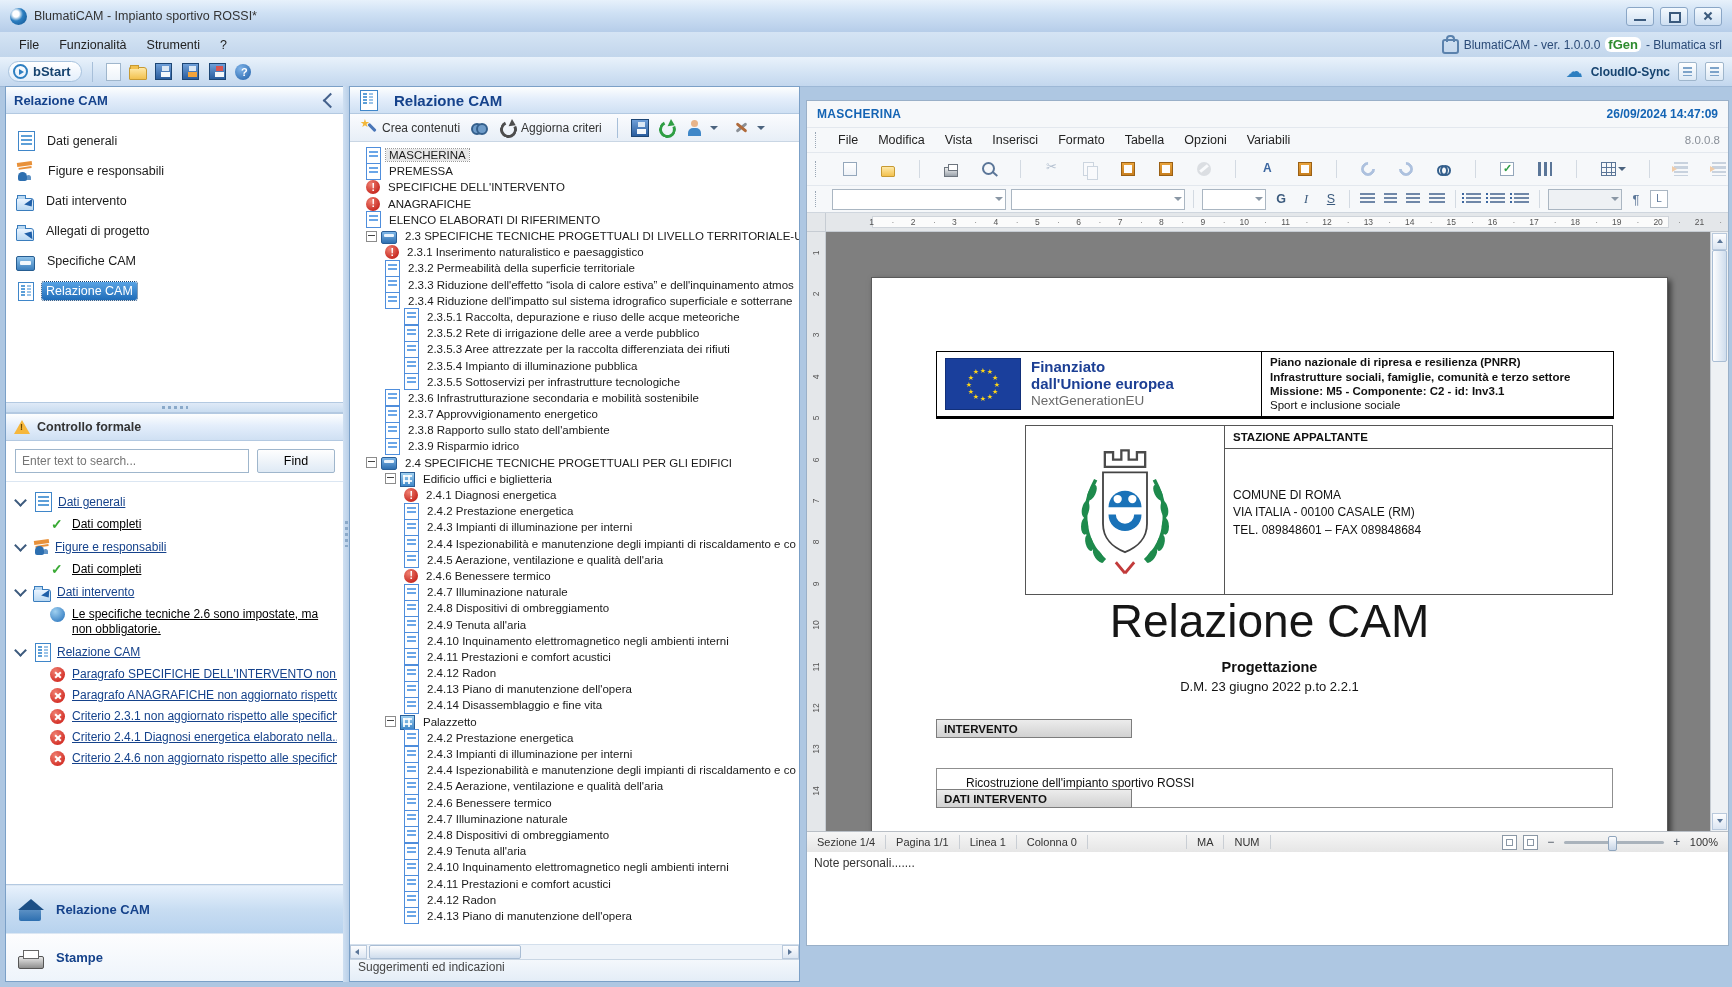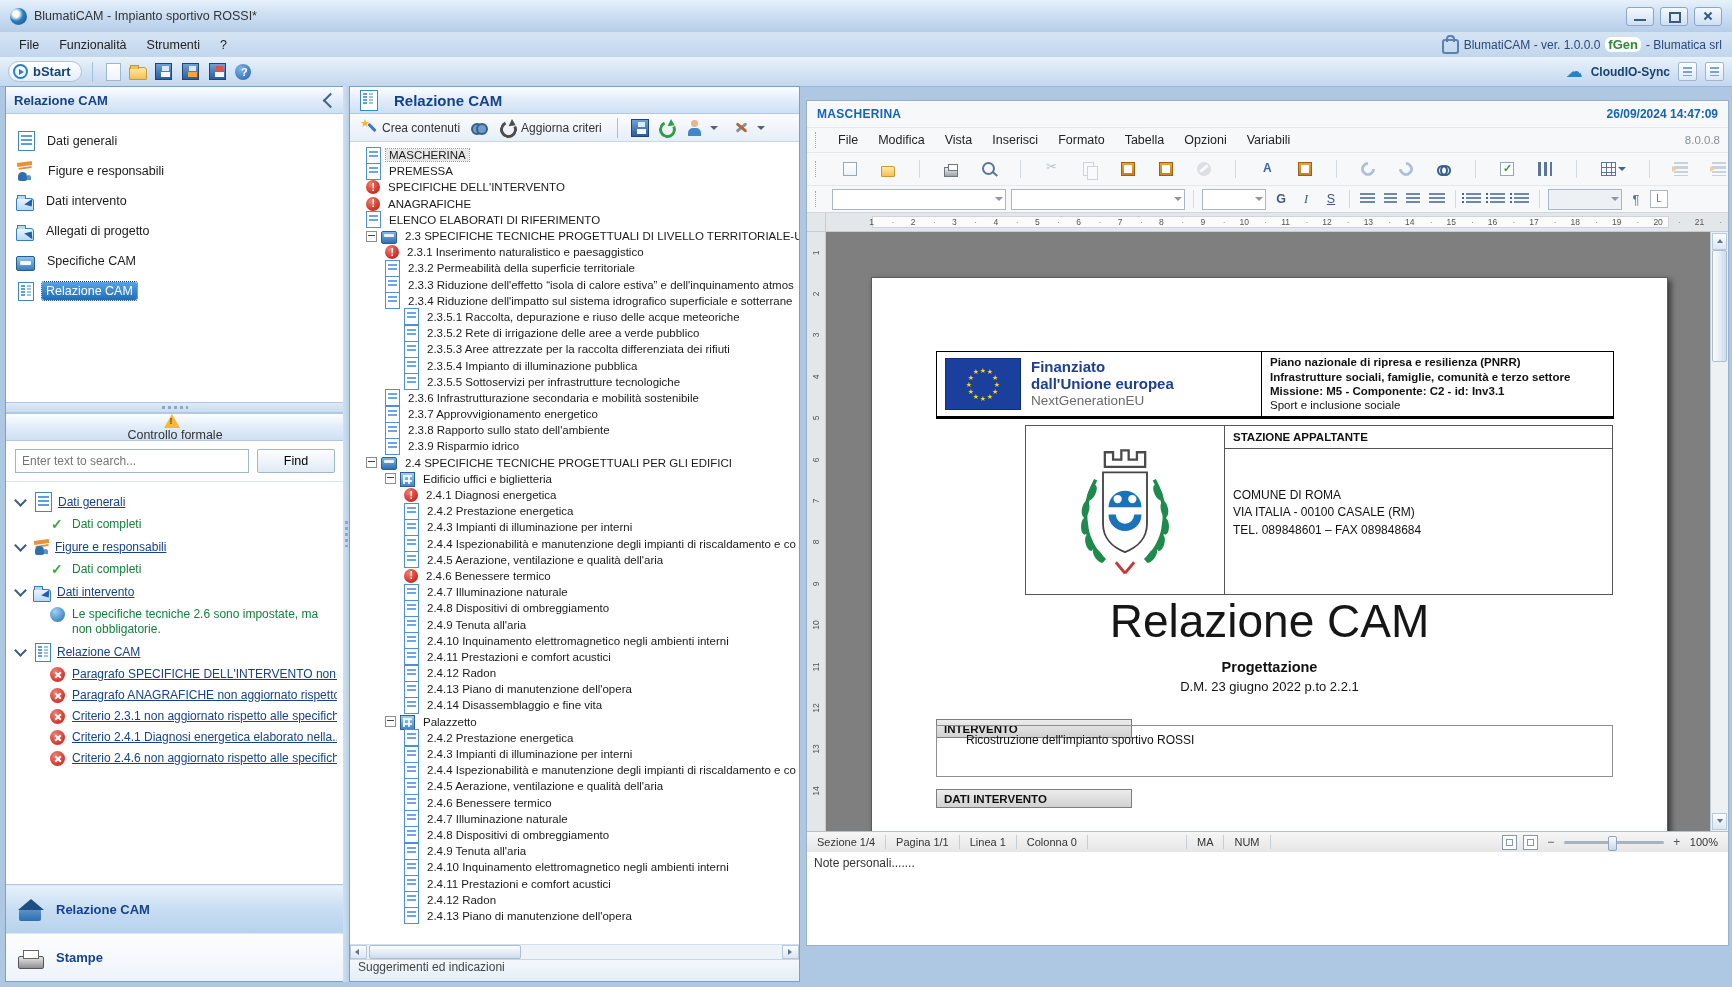--- a/index.html
+++ b/index.html
@@ -104,21 +104,21 @@
   .cgrow{display:flex;align-items:center;height:24px;}
   .chev{width:7px;height:7px;border-right:2px solid #3c5a7d;border-bottom:2px solid #3c5a7d;transform:rotate(45deg);margin:0 8px 3px 4px;flex:none;}
   .clink{font-size:12px;color:#15428b;text-decoration:underline;white-space:nowrap;}
   .cchild{display:flex;align-items:flex-start;padding:3px 0 3px 38px;}
   .cstat{width:15px;height:15px;position:relative;margin-right:7px;flex:none;}
   .cstat.c-ok::after{content:"✓";color:#3aaa35;font-weight:bold;font-size:14px;position:absolute;left:1px;top:-1px;}
   .cstat.c-info{border-radius:50%;background:radial-gradient(circle at 35% 30%,#9fd0f0,#1f6cb8);}
   .cstat.c-err{border-radius:50%;background:radial-gradient(circle at 35% 30%,#ef7f70,#d5352c 70%);}
   .cstat.c-err::before,.cstat.c-err::after{content:"";position:absolute;left:7px;top:3.5px;width:2px;height:8px;background:#fff;}
   .cstat.c-err::before{transform:rotate(45deg);} .cstat.c-err::after{transform:rotate(-45deg);}
-  .ctext{font-size:12px;color:#15803d;line-height:1.25;}
+  .ctext{font-size:12px;color:#000000;line-height:1.25;text-decoration:underline;}
   .ctext.c-err{color:#15428b;text-decoration:underline;white-space:nowrap;overflow:hidden;max-width:265px;}
 
   .bottomnav{border-top:1px solid #b3c9e1;}
   .bnrow{display:flex;align-items:center;height:47px;padding:0 12px;font-weight:bold;font-size:13px;color:#15428b;
     border-top:1px solid #dce7f3;background:linear-gradient(#fdfdfe,#eef4fb);}
   .bnrow.f-sel{background:linear-gradient(#e7f1fc,#c8ddf2 50%,#b7d2ee);}
   .bnrow .sic{width:26px;height:22px;margin-right:12px;}
   .bnrow .sic.c-home::before{width:22px;height:12px;top:10px;}
   .bnrow .sic.c-home::after{border-left-width:13px;border-right-width:13px;border-bottom-width:11px;}
   .bnrow .sic.c-print::before{width:24px;height:11px;top:9px;}
@@ -283,21 +283,21 @@
   .staz-head{font-weight:bold;font-size:11.5px;padding:5px 8px;border-bottom:1px solid #555;}
   .staz-lines{margin-top:38px;padding:0 8px;}
   .staz-line{font-size:12px;line-height:1.45;}
   .doc-title{position:absolute;left:0;right:0;top:316px;text-align:center;font-size:46px;color:#161616;}
   .doc-sub{position:absolute;left:0;right:0;top:381px;text-align:center;font-weight:bold;font-size:14.5px;}
   .doc-decree{position:absolute;left:0;right:0;top:401px;text-align:center;font-size:13px;}
   .sec-head{position:absolute;left:64px;width:196px;height:19px;background:linear-gradient(#ececec,#d2d2d2);
     border:1px solid #7d7d7d;font-weight:bold;font-size:11.5px;line-height:19px;padding-left:7px;box-sizing:border-box;}
   .sec-head.h1{top:441px;} .sec-head.h2{top:511px;}
   .sec-box{position:absolute;left:64px;width:677px;border:1px solid #8f8f8f;font-size:12px;padding:7px 8px;box-sizing:border-box;}
-  .sec-box.b1{top:447px;height:52px;padding-left:29px;}
+  .sec-box.b1{top:490px;height:40px;padding-left:29px;}
 
   .statusbar{height:20px;background:linear-gradient(#f6f6f6,#e6e6e6);border-top:1px solid #b9bfc6;
     display:flex;align-items:center;font-size:11px;color:#333;}
   .scell{padding:0 10px;border-right:1px solid #c9ced4;height:14px;line-height:14px;}
   .scell.empty{width:78px;}
   .szoom{margin-left:auto;display:flex;align-items:center;gap:6px;padding-right:10px;}
   .zi{width:13px;height:13px;border:1px solid #8a97a5;background:#fff;position:relative;}
   .zi::after{content:"";position:absolute;inset:3px;border:1px solid #8a97a5;}
   .zbtn{width:14px;text-align:center;font-size:12px;color:#4b5561;line-height:12px;}
   .ztrack{width:100px;height:3px;background:#aab3bc;position:relative;border-radius:2px;}
@@ -400,21 +400,21 @@
         <span class="nlabel">Specifiche CAM</span>
       </div>
 
       <div class="navrow f-sel">
         <span class="sic c-rep"></span>
         <span class="nlabel">Relazione CAM</span>
       </div>
     </div>
   <div class="hsplit"></div>
   <div class="controllo">
-    <div class="phead" style="font-size:12.5px;color:#333;font-weight:normal;flex-direction:column;">
+    <div class="phead" style="font-size:12.5px;color:#333;font-weight:bold;">
       <span class="warn-ico"></span>
       <span>Controllo formale</span>
     </div>
     <div class="searchrow">
       <input type="text" placeholder="Enter text to search..." style="">
       <button class="findbtn">Find</button>
     </div>
     <div class="cgroups">
 
         <div class="cgroup">

